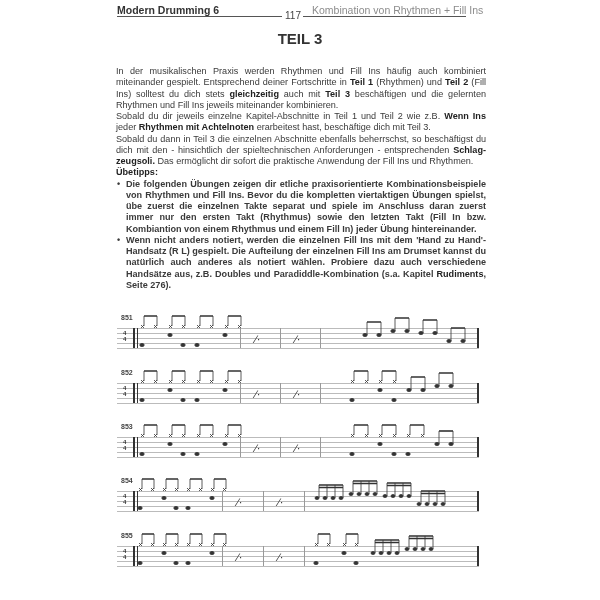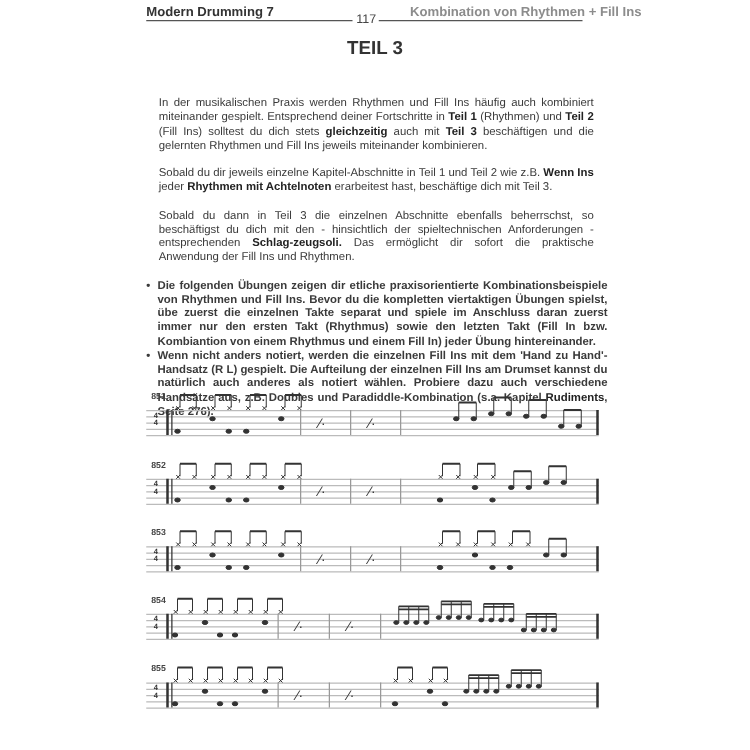--- a/index.html
+++ b/index.html
@@ -1,26 +1,26 @@
 <!DOCTYPE html>
 <html><head>
 <meta charset="utf-8">
 <style>
   html, body { margin:0; padding:0; background:#ffffff; }
   body { width:600px; height:600px; position:relative; overflow:hidden; font-family:"Liberation Sans", sans-serif; color:#2a2a2a; }
   .page { position:absolute; left:0; top:0; width:600px; height:600px; background:#fff; }
   .hdr-left { position:absolute; left:117px; top:4px; font-size:10.5px; font-weight:bold; color:#333; }
-  .hdr-right { position:absolute; left:312px; top:4px; font-size:10.5px; font-weight:bold; color:#8c8c8c;margin-left:16px; }
+  .hdr-right { position:absolute; left:312px; top:4px; font-size:10.5px; font-weight:normal; color:#8c8c8c; }
   .hdr-num { position:absolute; left:285px; top:10px; font-size:10px; color:#444; }
   .hdr-line1 { position:absolute; left:117px; top:16px; width:165px; height:0; border-top:1.3px solid #555; }
   .hdr-line2 { position:absolute; left:303px; top:16px; width:163px; height:0; border-top:1.3px solid #555; }
   .teil { position:absolute; left:0; width:600px; text-align:center; top:30px; font-size:15px; font-weight:bold; color:#333; }
   .subtitle { position:absolute; left:0; width:600px; text-align:center; top:54px; font-size:12px; font-weight:bold; color:#333; }
   .body { position:absolute; left:116px; top:66px; width:370px; font-size:9.1px; line-height:11.25px; color:#3a3a3a; text-align:justify; }
-  .body p { margin:11px; }
+  .body p { margin:0; }
   .body b { color:#222; }
   .body ul { margin:0; padding:0 0 0 10px; list-style:none;font-weight:bold; }
   .body li { position:relative; }
   .body li::before { content:"\2022"; position:absolute; left:-9px; top:0; }
   .staff-row { position:absolute; left:117px; width:362px; height:40px; }
   .ex-num { position:absolute; left:4px; top:0; font-size:7px; color:#444; font-weight:bold; }
   .staff { position:absolute; left:0; top:14px; width:362px; height:20px; }
   .sline { position:absolute; left:0; width:362px; height:0; border-top:0.6px solid #bbb; }
   .timesig { position:absolute; left:6px; top:2px; font-size:6px; line-height:6px; font-weight:bold; color:#333; }
   .rep-start { position:absolute; left:16px; top:0; width:5px; height:20px; border-left:2px solid #333; }
@@ -29,32 +29,33 @@
   .bar { position:absolute; top:0; height:20px; border-left:0.7px solid #999; }
   .sim { position:absolute; top:5px; font-size:11px; color:#333; }
   .publisher { position:absolute; left:425px; top:605px; font-size:11px; font-weight:bold; color:#333; }
   svg { position:absolute; left:0; top:0; overflow:visible; }
 </style>
 </head>
 <body>
 
 <div class="page">
 
-  <div class="hdr-left">Modern Drumming 7</div>
+  <div class="hdr-left">Modern Drumming 6</div>
   <div class="hdr-line1"></div>
   <div class="hdr-num">117</div>
   <div class="hdr-line2"></div>
   <div class="hdr-right">Kombination von Rhythmen + Fill Ins</div>
 
   <div class="teil">TEIL 3</div>
 
   <div class="body">
     <p><span>In der musikalischen Praxis werden Rhythmen und Fill Ins häufig auch kombiniert miteinander gespielt. Entsprechend deiner Fortschritte in </span><b>Teil 1</b><span> (Rhythmen) und </span><b>Teil 2</b><span> (Fill Ins) solltest du dich stets </span><b>gleichzeitig</b><span> auch mit </span><b>Teil 3</b><span> beschäftigen und die gelernten Rhythmen und Fill Ins jeweils miteinander kombinieren.</span></p>
     <p><span>Sobald du dir jeweils einzelne Kapitel-Abschnitte in Teil 1 und Teil 2 wie z.B. </span><b>Wenn Ins</b><span> jeder </span><b>Rhythmen mit Achtelnoten</b><span> erarbeitest hast, beschäftige dich mit Teil 3.</span></p>
     <p><span>Sobald du dann in Teil 3 die einzelnen Abschnitte ebenfalls beherrschst, so beschäftigst du dich mit den - hinsichtlich der spieltechnischen Anforderungen - entsprechenden </span><b>Schlag-zeugsoli.</b><span> Das ermöglicht dir sofort die praktische Anwendung der Fill Ins und Rhythmen.</span></p>
+    <p><b>Übetipps:</b></p>
     <ul>
       <li>Die folgenden Übungen zeigen dir etliche praxisorientierte Kombinationsbeispiele von Rhythmen und Fill Ins. Bevor du die kompletten viertaktigen Übungen spielst, übe zuerst die einzelnen Takte separat und spiele im Anschluss daran zuerst immer nur den ersten Takt (Rhythmus) sowie den letzten Takt (Fill In bzw. Kombiantion von einem Rhythmus und einem Fill In) jeder Übung hintereinander.</li>
       <li><span>Wenn nicht anders notiert, werden die einzelnen Fill Ins mit dem 'Hand zu Hand'-Handsatz (R L) gespielt. Die Aufteilung der einzelnen Fill Ins am Drumset kannst du natürlich auch anderes als notiert wählen. Probiere dazu auch verschiedene Handsätze aus, z.B. Doubles und Paradiddle-Kombination (s.a. Kapitel </span><b>Rudiments</b><span>, Seite 276).</span></li>
     </ul>
   </div>
 
   <div class="staff-row" style="top:314px;">
     <div class="ex-num">851</div>
     <div class="staff">
       <div class="sline" style="top:0"></div>

